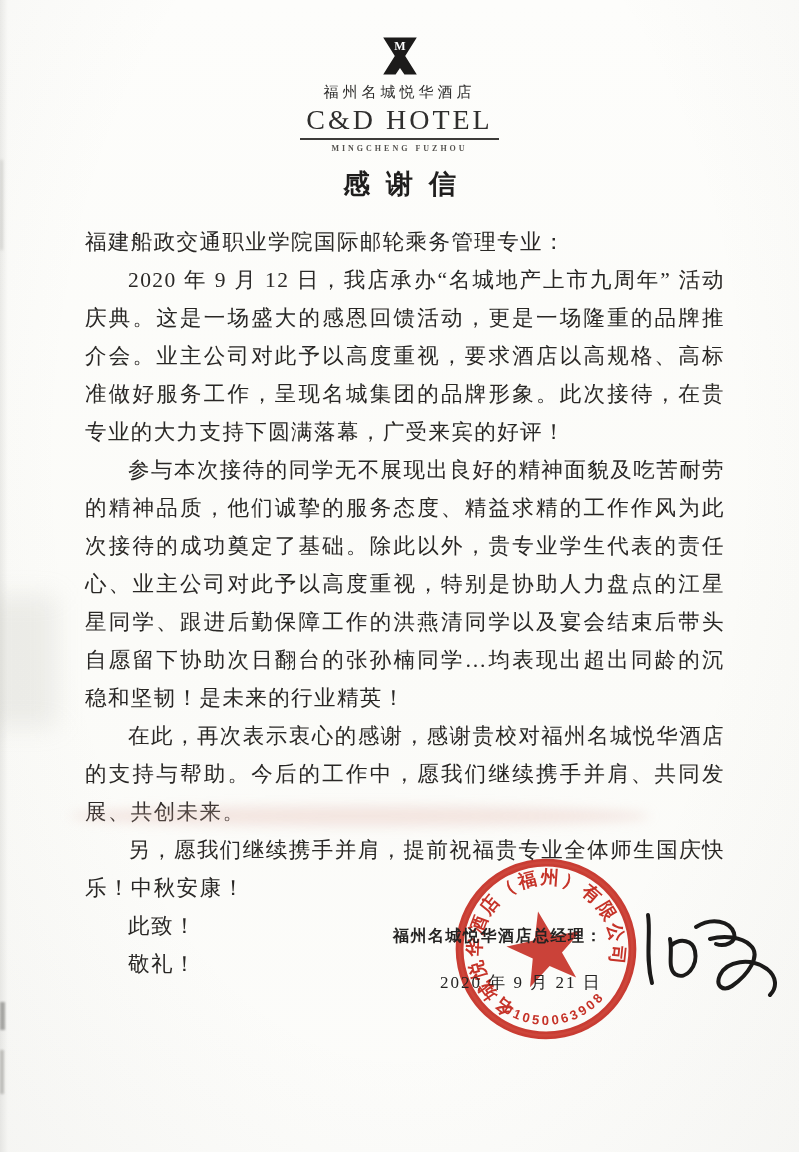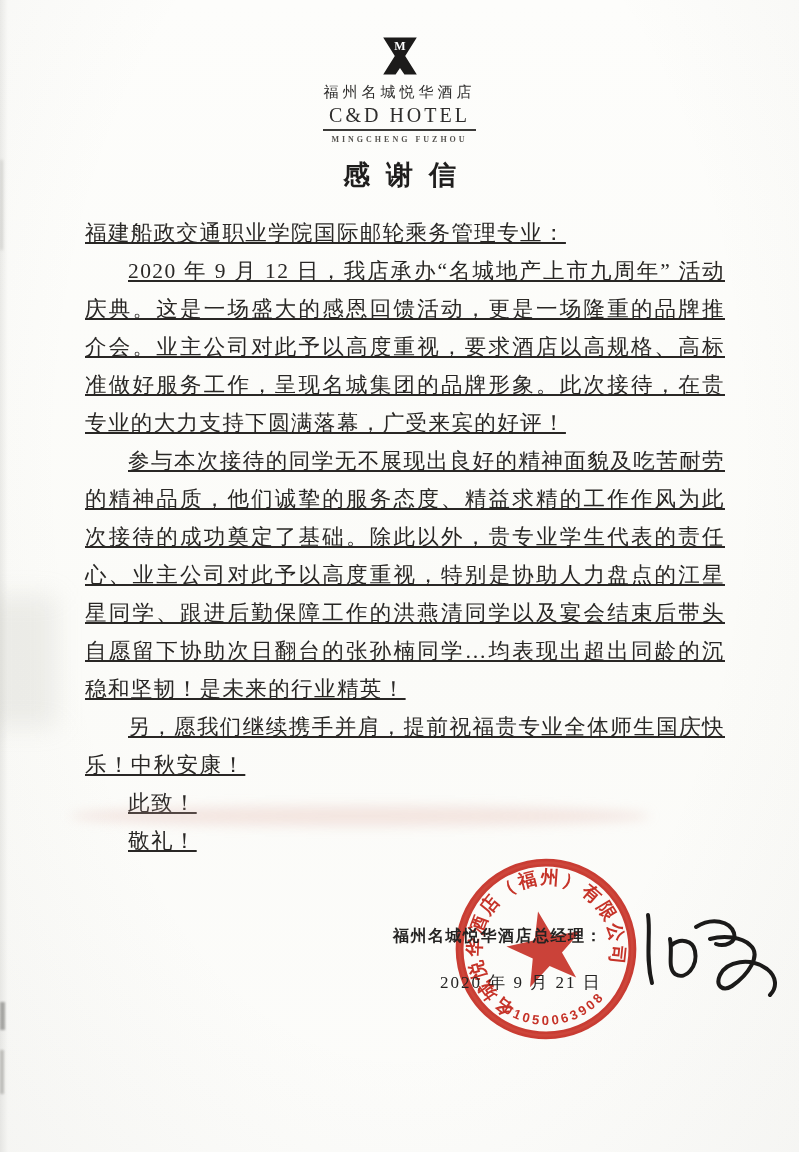--- a/index.html
+++ b/index.html
@@ -11,29 +11,29 @@
       radial-gradient(ellipse at 50% 40%, rgba(255,255,255,0) 60%, rgba(120,120,110,0.05) 100%),
       linear-gradient(180deg,#fdfdfb 0%, #fbfbf8 55%, #fcfcfa 100%);
     overflow:hidden;
     font-family:"Liberation Serif","DejaVu Serif",serif;
     color:#262524;
   }
   
   .header{display:flex;flex-direction:column;align-items:center;}
   .logo{margin-top:34px;width:40px;height:44px;display:block;}
   .cn-name{margin-top:5px;font-size:15px;letter-spacing:4px;color:#2e2d2c;font-weight:500;}
-  .en-name{margin-top:2px;font-size:20px;letter-spacing:3px;color:#2f2e2d;
+  .en-name{margin-top:2px;font-size:28px;letter-spacing:3px;color:#2f2e2d;
     border-bottom:2px solid #3c3b39;padding:0 6px 2px 6px;font-weight:500;}
   .subtitle{margin-top:4px;font-size:8px;letter-spacing:3px;color:#55534f;font-weight:700;}
   .title{margin-top:13px;font-size:27px;font-weight:bold;letter-spacing:16px;color:#1f1e1d;text-indent:16px;}
   
   .body{
     margin:21px 74px 0 85px;
     font-size:21.5px;line-height:38px;letter-spacing:1.4px;
-    text-align:justify;color:#292725;text-decoration:underline;
+    text-align:justify;color:#292725;
   }
   .body p{margin:0;text-indent:2em;}
   .body .salutation{text-indent:0;}
   .closing{margin:0;text-indent:2em;}
   
   .sign-cluster{position:absolute;left:0;top:0;width:799px;height:1152px;pointer-events:none;}
   .manager-line{position:absolute;left:393px;top:926px;font-size:16px;letter-spacing:1.5px;font-weight:600;color:#242322;}
   .sign-date{position:absolute;left:440px;top:971px;font-size:17px;letter-spacing:2px;color:#242322;}
   .signature-svg{position:absolute;left:636px;top:893px;width:152px;height:108px;}
   .stamp{position:absolute;left:450px;top:853px;width:192px;height:192px;
@@ -69,20 +69,21 @@
     <div class="cn-name">福州名城悦华酒店</div>
     <div class="en-name">C&amp;D HOTEL</div>
     <div class="subtitle">MINGCHENG FUZHOU</div>
     <div class="title">感谢信</div>
   </div>
 
   <div class="body">
     <p class="salutation">福建船政交通职业学院国际邮轮乘务管理专业：</p>
     <p>2020 年 9 月 12 日，我店承办“名城地产上市九周年” 活动庆典。这是一场盛大的感恩回馈活动，更是一场隆重的品牌推介会。业主公司对此予以高度重视，要求酒店以高规格、高标准做好服务工作，呈现名城集团的品牌形象。此次接待，在贵专业的大力支持下圆满落幕，广受来宾的好评！</p>
     <p>参与本次接待的同学无不展现出良好的精神面貌及吃苦耐劳的精神品质，他们诚挚的服务态度、精益求精的工作作风为此次接待的成功奠定了基础。除此以外，贵专业学生代表的责任心、业主公司对此予以高度重视，特别是协助人力盘点的江星星同学、跟进后勤保障工作的洪燕清同学以及宴会结束后带头自愿留下协助次日翻台的张孙楠同学…均表现出超出同龄的沉稳和坚韧！是未来的行业精英！</p>
+    <p>在此，再次表示衷心的感谢，感谢贵校对福州名城悦华酒店的支持与帮助。今后的工作中，愿我们继续携手并肩、共同发展、共创未来。</p>
     <p>另，愿我们继续携手并肩，提前祝福贵专业全体师生国庆快乐！中秋安康！</p>
     <p class="closing">此致！</p>
     <p class="closing">敬礼！</p>
   </div>
 
   <div class="sign-cluster">
 
     <svg class="stamp" viewBox="0 0 220 220">
       <g transform="rotate(-12 110 110)">
         <circle cx="110" cy="110" r="99" fill="none" stroke="#c52318" stroke-width="9" opacity="0.95"></circle>

